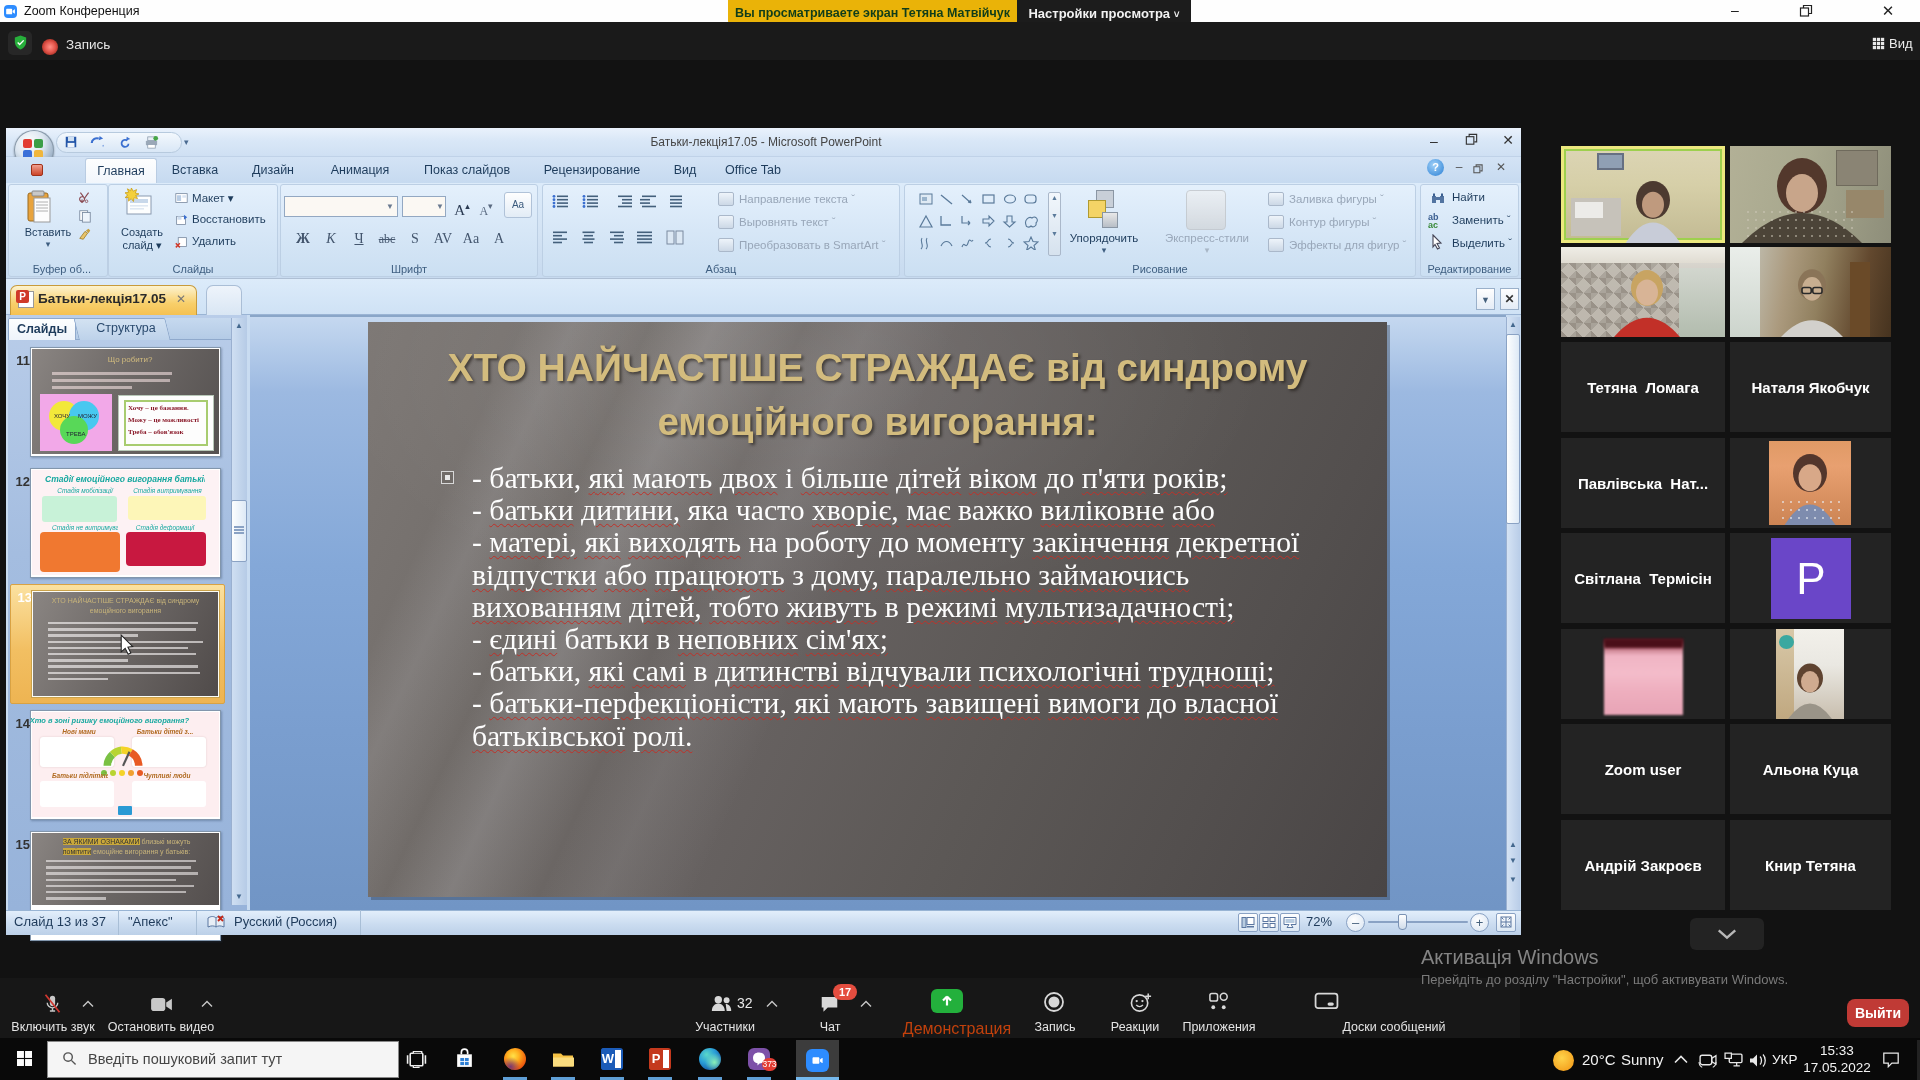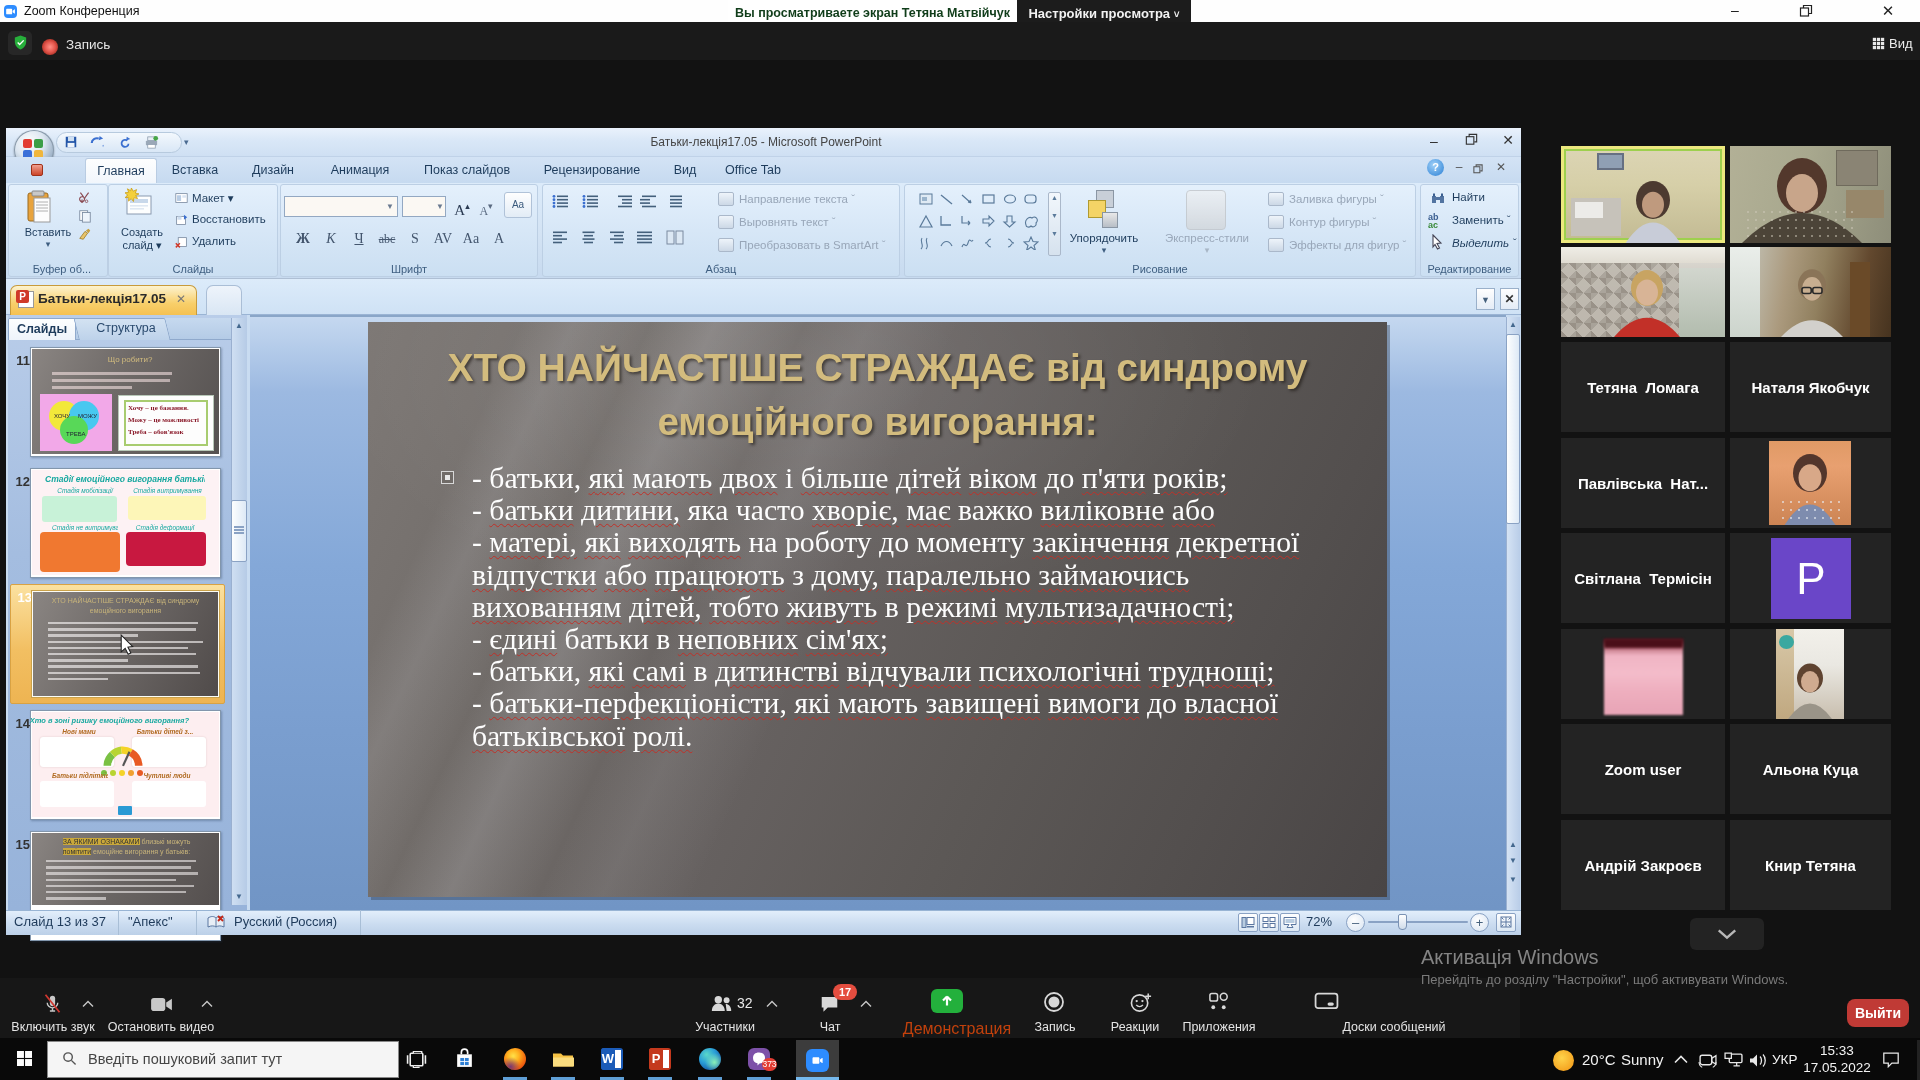--- a/index.html
+++ b/index.html
@@ -11,21 +11,21 @@
 <svg class="abs" style="left:4px;top:5px;width:13px;height:13px;" viewBox="0 0 24 24">
     <path d="M4 8.5c0-1 .8-1.8 1.8-1.8h7.4c1 0 1.8.8 1.8 1.8v7c0 1-.8 1.8-1.8 1.8H5.8c-1 0-1.8-.8-1.8-1.8zM16 10.4l3.2-2.3c.5-.35 1 0 1 .5v6.8c0 .5-.5.85-1 .5L16 13.6z" fill="#fff"></path>
   </svg>
 <div class="abs" style="left:24px;top:3px;width:300px;height:17px;font-size:12.5px;color:#111;line-height:17px;">Zoom Конференция</div>
 <div class="abs" style="left:1725px;top:4px;width:20px;height:14px;font-size:14px;color:#222;text-align:center;line-height:13px;">–</div>
 <div class="abs" style="left:1798px;top:3px;width:16px;height:16px;"><svg width="16" height="16" viewBox="0 0 16 16">
       <rect x="2.5" y="5" width="8" height="8" fill="none" stroke="#222" stroke-width="1.2"></rect>
       <path d="M5.5 5V2.5h8v8H11" fill="none" stroke="#222" stroke-width="1.2"></path>
     </svg></div>
 <div class="abs" style="left:1880px;top:3px;width:16px;height:16px;font-size:15px;color:#222;text-align:center;line-height:16px;">✕</div>
-<div class="abs" style="left:728px;top:0px;width:289px;height:27px;background:#ffffff;border-radius:0 0 0 6px;color:#103d1a;font-weight:bold;font-size:12.5px;text-align:center;line-height:27px;white-space:nowrap;">Вы просматриваете экран Тетяна Матвійчук</div>
+<div class="abs" style="left:728px;top:0px;width:289px;height:27px;background:#eab308;border-radius:0 0 0 6px;color:#103d1a;font-weight:bold;font-size:12.5px;text-align:center;line-height:27px;white-space:nowrap;">Вы просматриваете экран Тетяна Матвійчук</div>
 <div class="abs" style="left:1017px;top:0px;width:174px;height:27px;background:#1c1c1c;border-radius:0 0 6px 0;color:#f2f2f2;font-weight:bold;font-size:13px;text-align:center;line-height:27px;">Настройки просмотра <span style="font-size:10px;">˅</span></div>
 <div class="abs" style="left:0px;top:22px;width:1920px;height:38px;background:#1a1a1a;"></div>
 <div class="abs" style="left:8px;top:31px;width:24px;height:24px;background:#272727;border-radius:5px;"></div>
 <svg class="abs" style="left:12px;top:34px;width:17px;height:17px;" viewBox="0 0 24 24">
     <path d="M12 2l8 3v6c0 5-3.5 9-8 11-4.5-2-8-6-8-11V5z" fill="#27ae3b"></path>
     <path d="M8 12l2.8 2.8L16.5 9" stroke="#fff" stroke-width="2" fill="none"></path>
   </svg>
 <div class="abs" style="left:42px;top:39px;width:16px;height:16px;background:radial-gradient(circle at 50% 50%, #ff8f86 0%, #e4574d 45%, #b03328 75%, rgba(160,40,30,0) 100%);border-radius:50%;"></div>
 <div class="abs" style="left:66px;top:36px;width:60px;height:18px;color:#e6e6e6;font-size:13.5px;line-height:18px;">Запись</div>
 <svg class="abs" style="left:1872px;top:37px;width:13px;height:13px;" viewBox="0 0 16 16">
@@ -324,21 +324,21 @@
     <path d="M2 4h4v7H2zM10 4h4v7h-4zM6 5h4v3H6z" fill="#3a5e90" opacity=".85"></path>
     <rect x="3" y="1.5" width="2" height="3" fill="#3a5e90"></rect>
     <rect x="11" y="1.5" width="2" height="3" fill="#3a5e90"></rect>
   </svg>
 <div class="abs" style="left:1452px;top:191px;width:60px;height:14px;color:#1e3c5c;font-size:11.5px;">Найти</div>
 <div class="abs" style="left:1428px;top:213px;width:18px;height:15px;color:#3a5e90;font-size:9px;font-weight:bold;line-height:8px;">ab<br><span style="color:#3a8a3a">ac</span></div>
 <div class="abs" style="left:1452px;top:214px;width:70px;height:14px;color:#1e3c5c;font-size:11.5px;">Заменить ˇ</div>
 <svg class="abs" style="left:1430px;top:234px;width:14px;height:16px;" viewBox="0 0 14 16">
     <path d="M3 1l8 8-4 .5 2.5 4.5-2 1-2.5-4.5L3 13z" fill="#fff" stroke="#445" stroke-width="1.1"></path>
   </svg>
-<div class="abs" style="left:1452px;top:237px;width:70px;height:14px;color:#1e3c5c;font-size:11.5px;font-style:italic;">Выделить ˇ</div>
+<div class="abs" style="left:1452px;top:237px;width:70px;height:14px;color:#1e3c5c;font-size:11.5px;">Выделить ˇ</div>
 <div class="abs" style="left:6px;top:279px;width:1515px;height:36px;background:linear-gradient(#dcebfa,#cfe2f5);border-bottom:1px solid #9ab4d4;"></div>
 <div class="abs" style="left:10px;top:285px;width:187px;height:30px;background:linear-gradient(#fdf3cf,#f8cf6a 60%,#f5c152);border:1px solid #c89b3c;border-bottom:none;border-radius:7px 7px 0 0;"></div>
 <div class="abs" style="left:18px;top:291px;width:16px;height:17px;background:#fff;border:1px solid #999;"></div>
 <div class="abs" style="left:16px;top:290px;width:13px;height:13px;background:#d03a28;border-radius:2px;color:#fff;font-size:10px;font-weight:bold;text-align:center;line-height:13px;">P</div>
 <div class="abs" style="left:38px;top:290px;width:130px;height:18px;color:#2a2a2a;font-weight:bold;font-size:13.5px;line-height:18px;">Батьки-лекція17.05</div>
 <div class="abs" style="left:176px;top:291px;width:14px;height:16px;color:#777;font-size:12px;line-height:16px;">✕</div>
 <div class="abs" style="left:206px;top:285px;width:36px;height:30px;background:linear-gradient(#eef4fb,#d9e6f4);border:1px solid #aabed6;border-bottom:none;border-radius:7px 7px 0 0;"></div>
 <div class="abs" style="left:1476px;top:288px;width:19px;height:22px;background:linear-gradient(#fefefe,#e4ecf6);border:1px solid #9ab0ca;color:#44607c;font-size:9px;text-align:center;line-height:22px;">▼</div>
 <div class="abs" style="left:1500px;top:288px;width:19px;height:22px;background:linear-gradient(#fefefe,#e4ecf6);border:1px solid #9ab0ca;color:#333;font-size:12px;font-weight:bold;text-align:center;line-height:21px;">✕</div>
 <div class="abs" style="left:8px;top:315px;width:239px;height:595px;background:linear-gradient(#b9cde9,#a4bde0 40%,#97b3da);"></div>

